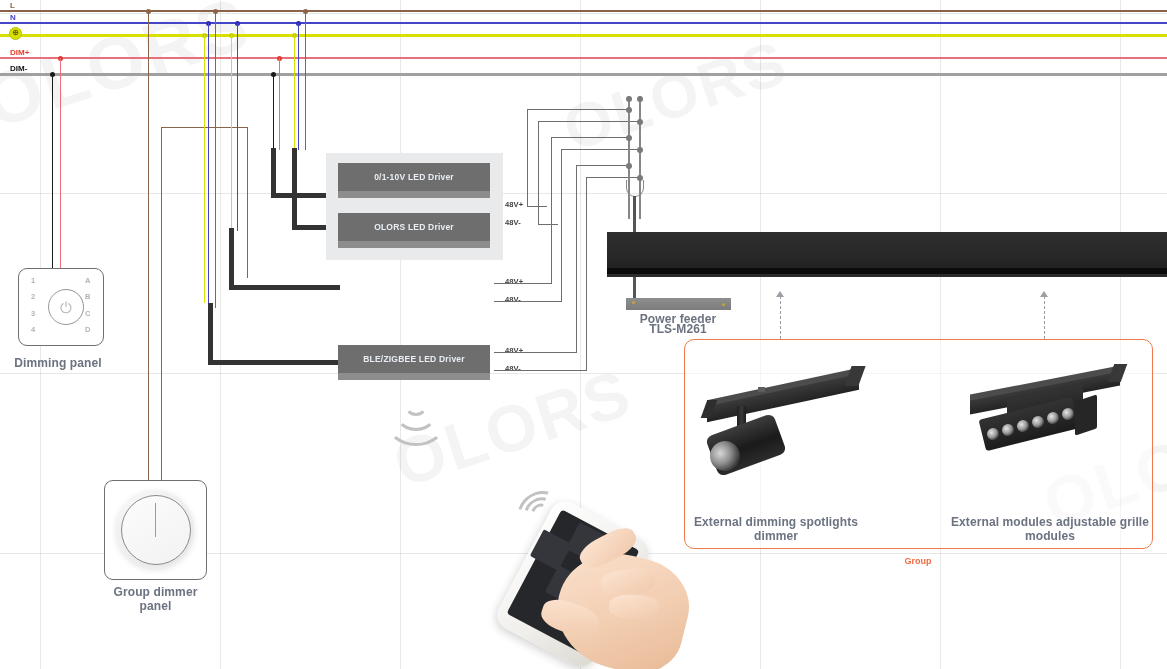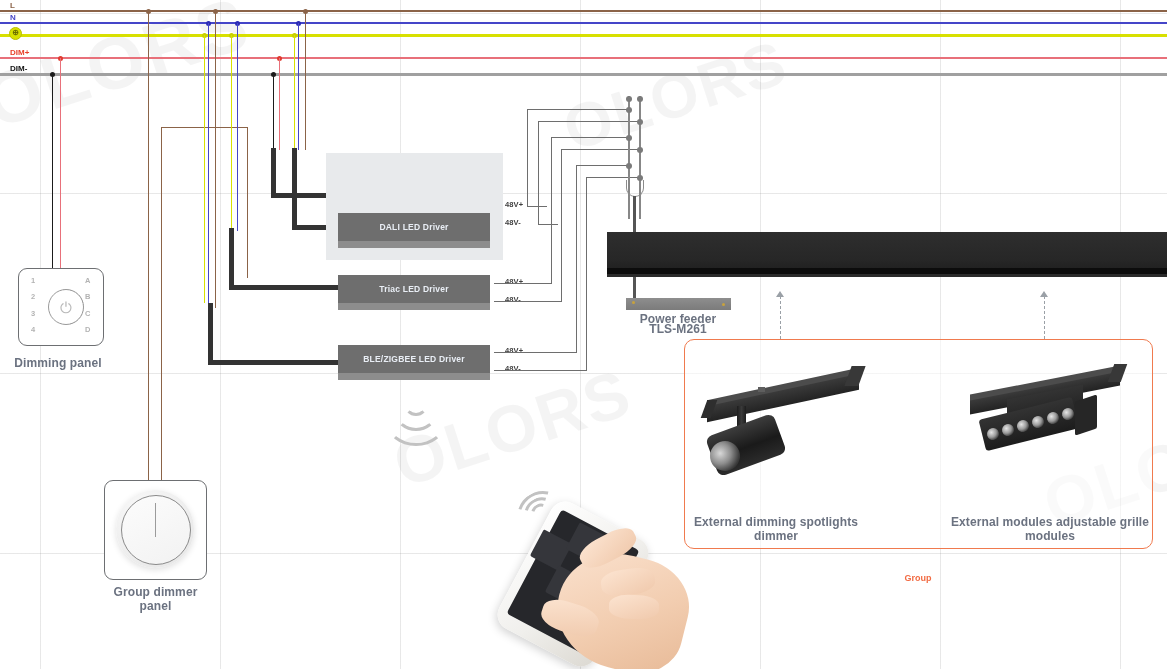--- a/index.html
+++ b/index.html
@@ -194,30 +194,30 @@
   <div class="cab hh" style="left:292px;top:225px;width:48px;"></div>
 
   <div class="cab vv" style="left:229px;top:228px;height:62px;"></div>
   <div class="cab hh" style="left:229px;top:285px;width:111px;"></div>
 
   <div class="cab vv" style="left:208px;top:303px;height:62px;"></div>
   <div class="cab hh" style="left:208px;top:360px;width:132px;"></div>
 
   <div class="dgroup" style="left:326px;top:153px;width:177px;height:107px;"></div>
 
+  <div class="drv" style="left:338px;top:163px;width:152px;height:28px;">
+    <span class="lbl">0/1-10V LED Driver</span>
+    <span class="foot"></span>
+  </div>
 
   <div class="drv" style="left:338px;top:213px;width:152px;height:28px;">
-    <span class="lbl">DALI LED Driver</span>
+    <span class="lbl">OLORS LED Driver</span>
     <span class="foot"></span>
   </div>
 
-  <div class="drv" style="left:338px;top:275px;width:152px;height:28px;">
-    <span class="lbl">Triac LED Driver</span>
-    <span class="foot"></span>
-  </div>
 
   <div class="drv" style="left:338px;top:345px;width:152px;height:28px;">
     <span class="lbl">BLE/ZIGBEE LED Driver</span>
     <span class="foot"></span>
   </div>
 
   <div class="wifi" style="left:383px;top:392px;width:62px;height:38px;">
     <div class="arc-d" style="left:21px;top:0px;width:18px;height:18px;"></div>
     <div class="arc-d" style="left:12px;top:3px;width:36px;height:30px;"></div>
     <div class="arc-d" style="left:3px;top:6px;width:54px;height:42px;"></div>
@@ -271,21 +271,21 @@
   <div class="rail-b" style="left:607px;top:268px;width:560px;height:7px;"></div>
   <div class="rail-b2" style="left:607px;top:274px;width:560px;height:3px;"></div>
 
   <div class="feeder" style="left:626px;top:298px;width:105px;height:12px;"></div>
   <div class="fscrew" style="left:632px;top:301px;"></div>
   <div class="fscrew" style="left:722px;top:303px;"></div>
   <div class="caption" style="left:622px;top:312px;width:112px;">Power feeder</div>
   <div class="caption" style="left:622px;top:322px;width:112px;">TLS-M261</div>
 
   <div class="groupbox" style="left:684px;top:339px;width:467px;height:208px;"></div>
-  <div class="grouplbl" style="left:858px;top:556px;width:120px;margin-top:17px;">Group</div>
+  <div class="grouplbl" style="left:858px;top:556px;width:120px;">Group</div>
 
   <div class="arrow" style="left:780px;top:296px;height:43px;"></div>
   <div class="ahead" style="left:780px;top:291px;"></div>
   <div class="arrow" style="left:1044px;top:296px;height:43px;"></div>
   <div class="ahead" style="left:1044px;top:291px;"></div>
 
   <div class="lum" style="left:700px;top:362px;width:180px;height:140px;">
      <div class="bar-top" style="left:7px;top:22px;width:152px;height:8px;transform:skewY(-12deg);background:#4c4c4c;"></div>
      <div class="bar" style="left:7px;top:28px;width:152px;height:16px;transform:skewY(-12deg);"></div>
      <div class="bar-end" style="left:148px;top:4px;width:14px;height:20px;transform:skewX(-20deg);background:#383838;"></div>

